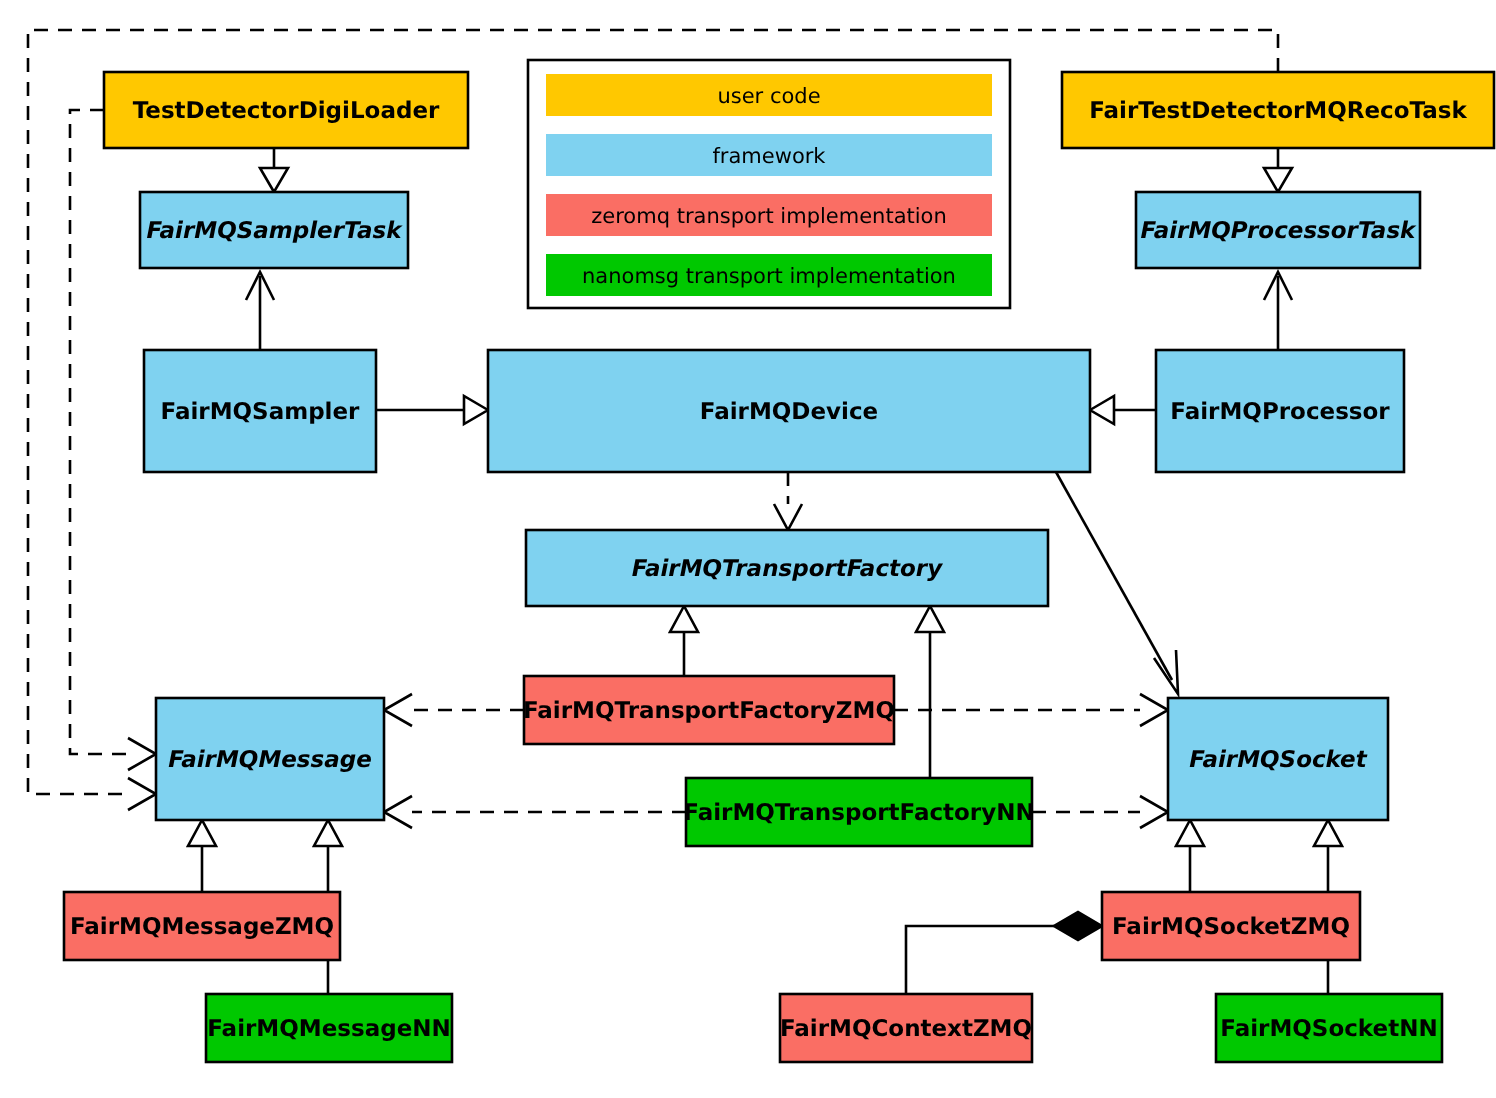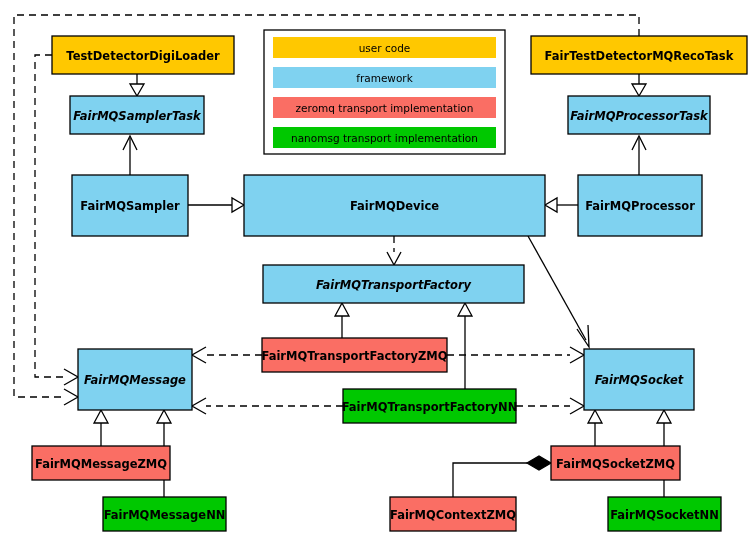--- a/index.html
+++ b/index.html
@@ -7,20 +7,21 @@
     padding: 0;
     background: #ffffff;
   }
   #canvas {
     position: relative;
     width: 748px;
     height: 549px;
     background: #ffffff;
     font-family: "DejaVu Sans", sans-serif;
     overflow: hidden;
+    border-radius: 11px;
   }
   svg.layer {
     position: absolute;
     left: 0;
     top: 0;
     width: 748px;
     height: 549px;
   }
   .node-rect {
     stroke: #000000;

